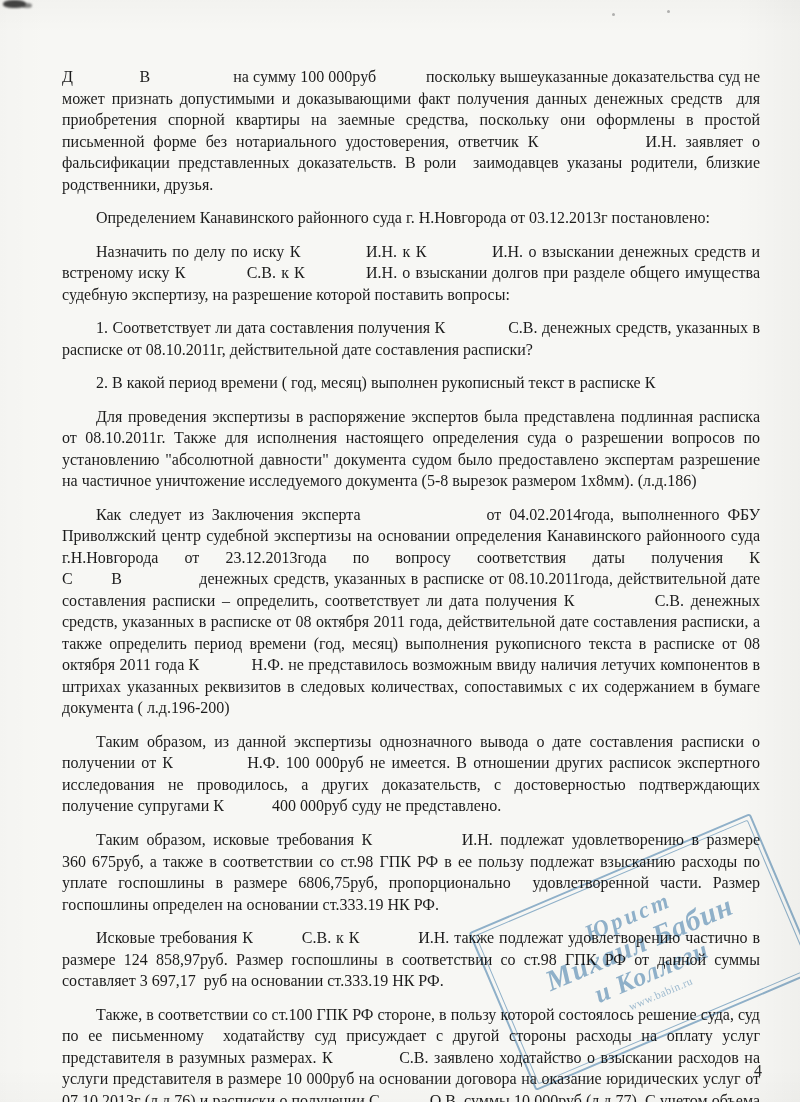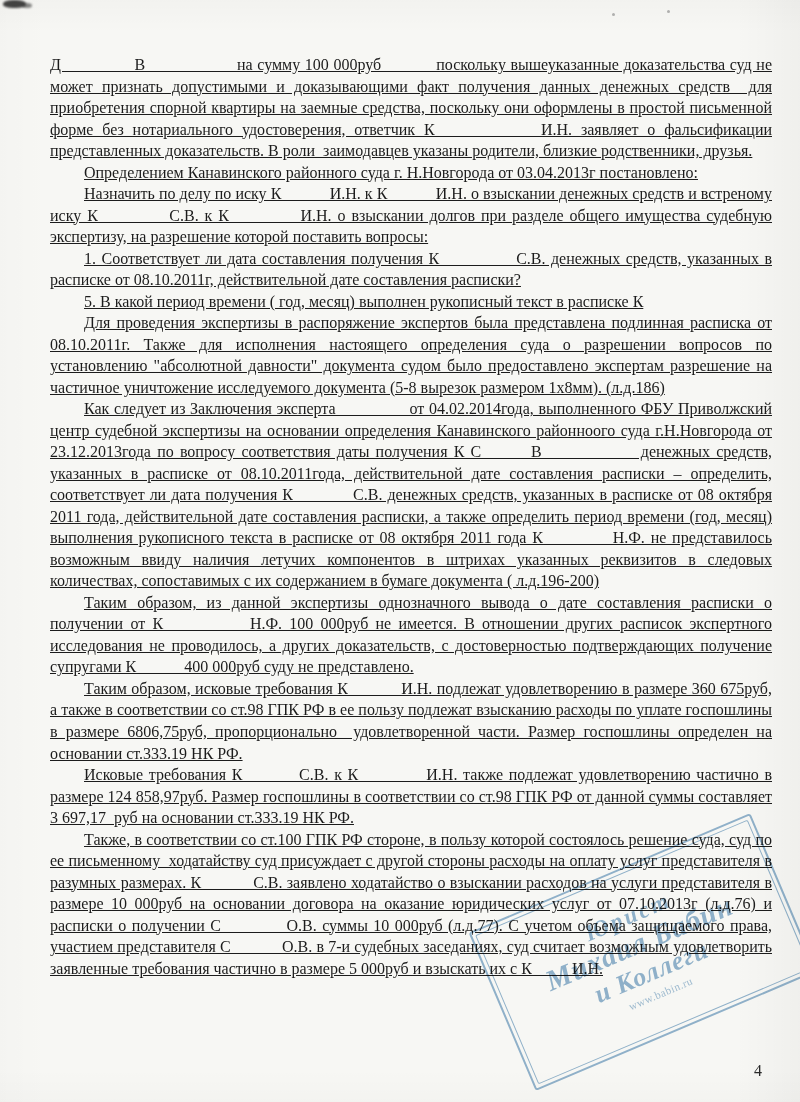--- a/index.html
+++ b/index.html
@@ -12,21 +12,21 @@
       linear-gradient(180deg, rgba(0,0,0,0.02) 0%, rgba(0,0,0,0) 3%, rgba(0,0,0,0) 97%, rgba(0,0,0,0.015) 100%),
       #f7f7f4;
     overflow:hidden;
     font-family:"Liberation Serif", serif;
   }
   .textbody{
     position:absolute;left:50px;top:54px;width:722px;
     font-size:16px;line-height:1.345;color:#1c1c1c;
     text-align:justify;
   }
-  .textbody p{margin:0;text-indent:34px;text-decoration:underline;}
+  .textbody p{margin:12px;text-indent:34px;}
   .textbody p.noindent{text-indent:0;}
   .pagenum{
     position:absolute;right:38px;top:1062px;
     font-size:16px;color:#2a2a2a;
   }
   .stamp{
     position:absolute;left:490px;top:866px;width:302px;height:168px;
     transform:rotate(-23deg);
     color:#7ca6c8;
     opacity:.82;
@@ -56,24 +56,24 @@
 
 <div class="page">
 
   <div class="smudge1"></div>
   <div class="smudge2"></div>
   <div class="speck speck-a"></div>
   <div class="speck speck-b"></div>
 
   <div class="textbody">
     <p class="noindent">Д&nbsp;&nbsp;&nbsp;&nbsp;&nbsp;&nbsp;&nbsp;&nbsp;&nbsp;&nbsp;&nbsp;&nbsp;&nbsp;&nbsp;&nbsp;&nbsp;В&nbsp;&nbsp;&nbsp;&nbsp;&nbsp;&nbsp;&nbsp;&nbsp;&nbsp;&nbsp;&nbsp;&nbsp;&nbsp;&nbsp;&nbsp;&nbsp;&nbsp;&nbsp;&nbsp;&nbsp;на сумму 100&nbsp;000руб&nbsp;&nbsp;&nbsp;&nbsp;&nbsp;&nbsp;&nbsp;&nbsp;&nbsp;&nbsp;&nbsp;&nbsp;поскольку вышеуказанные доказательства суд не может признать допустимыми и доказывающими факт получения данных денежных средств&nbsp; для приобретения спорной квартиры на заемные средства, поскольку они оформлены в простой письменной форме без нотариального удостоверения, ответчик К&nbsp;&nbsp;&nbsp;&nbsp;&nbsp;&nbsp;&nbsp;&nbsp;&nbsp;&nbsp;&nbsp;&nbsp;И.Н. заявляет о фальсификации представленных доказательств. В роли&nbsp; заимодавцев указаны родители, близкие родственники, друзья.</p>
-    <p>Определением Канавинского районного суда г. Н.Новгорода от 03.04.2013г постановлено:</p>
+    <p>Определением Канавинского районного суда г. Н.Новгорода от 03.12.2013г постановлено:</p>
     <p>Назначить по делу по иску К&nbsp;&nbsp;&nbsp;&nbsp;&nbsp;&nbsp;&nbsp;&nbsp;&nbsp;&nbsp;&nbsp;&nbsp;И.Н. к К&nbsp;&nbsp;&nbsp;&nbsp;&nbsp;&nbsp;&nbsp;&nbsp;&nbsp;&nbsp;&nbsp;&nbsp;И.Н. о взыскании денежных средств и встреному иску К&nbsp;&nbsp;&nbsp;&nbsp;&nbsp;&nbsp;&nbsp;&nbsp;&nbsp;&nbsp;&nbsp;&nbsp;С.В. к К&nbsp;&nbsp;&nbsp;&nbsp;&nbsp;&nbsp;&nbsp;&nbsp;&nbsp;&nbsp;&nbsp;&nbsp;И.Н. о взыскании долгов при разделе общего имущества судебную экспертизу, на разрешение которой поставить вопросы:</p>
     <p>1. Соответствует ли дата составления получения К&nbsp;&nbsp;&nbsp;&nbsp;&nbsp;&nbsp;&nbsp;&nbsp;&nbsp;&nbsp;&nbsp;&nbsp;&nbsp;&nbsp;С.В. денежных средств, указанных в расписке от 08.10.2011г, действительной дате составления расписки?</p>
-    <p>5. В какой период времени ( год, месяц) выполнен рукописный текст в расписке К</p>
+    <p>2. В какой период времени ( год, месяц) выполнен рукописный текст в расписке К</p>
     <p>Для проведения экспертизы в распоряжение экспертов была представлена подлинная расписка от 08.10.2011г. Также для исполнения настоящего определения суда о разрешении вопросов по установлению "абсолютной давности" документа судом было предоставлено экспертам разрешение на частичное уничтожение исследуемого документа (5-8 вырезок размером 1х8мм). (л.д.186)</p>
     <p>Как следует из Заключения эксперта&nbsp;&nbsp;&nbsp;&nbsp;&nbsp;&nbsp;&nbsp;&nbsp;&nbsp;&nbsp;&nbsp;&nbsp;&nbsp;&nbsp;&nbsp;&nbsp;от 04.02.2014года, выполненного ФБУ Приволжский центр судебной экспертизы на основании определения Канавинского районноого суда г.Н.Новгорода от 23.12.2013года по вопросу соответствия даты получения К С&nbsp;&nbsp;&nbsp;&nbsp;&nbsp;&nbsp;&nbsp;&nbsp;В&nbsp;&nbsp;&nbsp;&nbsp;&nbsp;&nbsp;&nbsp;&nbsp;&nbsp;&nbsp;&nbsp;&nbsp;&nbsp;&nbsp;&nbsp;&nbsp;денежных средств, указанных в расписке от 08.10.2011года, действительной дате составления расписки – определить, соответствует ли дата получения К&nbsp;&nbsp;&nbsp;&nbsp;&nbsp;&nbsp;&nbsp;&nbsp;&nbsp;&nbsp;&nbsp;&nbsp;С.В. денежных средств, указанных в расписке от 08 октября 2011 года, действительной дате составления расписки, а также определить период времени (год, месяц) выполнения рукописного текста в расписке от 08 октября 2011 года К&nbsp;&nbsp;&nbsp;&nbsp;&nbsp;&nbsp;&nbsp;&nbsp;&nbsp;&nbsp;&nbsp;&nbsp;Н.Ф. не представилось возможным ввиду наличия летучих компонентов в штрихах указанных реквизитов в следовых количествах, сопоставимых с их содержанием в бумаге документа ( л.д.196-200)</p>
     <p>Таким образом, из данной экспертизы однозначного вывода о дате составления расписки о получении от К&nbsp;&nbsp;&nbsp;&nbsp;&nbsp;&nbsp;&nbsp;&nbsp;&nbsp;&nbsp;&nbsp;&nbsp;Н.Ф. 100&nbsp;000руб не имеется. В отношении других расписок экспертного исследования не проводилось, а других доказательств, с достоверностью подтверждающих получение супругами К&nbsp;&nbsp;&nbsp;&nbsp;&nbsp;&nbsp;&nbsp;&nbsp;&nbsp;&nbsp;&nbsp;&nbsp;400&nbsp;000руб суду не представлено.</p>
     <p>Таким образом, исковые требования К&nbsp;&nbsp;&nbsp;&nbsp;&nbsp;&nbsp;&nbsp;&nbsp;&nbsp;&nbsp;&nbsp;&nbsp;И.Н. подлежат удовлетворению в размере 360&nbsp;675руб, а также в соответствии со ст.98 ГПК РФ в ее пользу подлежат взысканию расходы по уплате госпошлины в размере 6806,75руб, пропорционально&nbsp; удовлетворенной части. Размер госпошлины определен на основании ст.333.19 НК РФ.</p>
     <p>Исковые требования К&nbsp;&nbsp;&nbsp;&nbsp;&nbsp;&nbsp;&nbsp;&nbsp;&nbsp;&nbsp;С.В. к К&nbsp;&nbsp;&nbsp;&nbsp;&nbsp;&nbsp;&nbsp;&nbsp;&nbsp;&nbsp;&nbsp;&nbsp;И.Н. также подлежат удовлетворению частично в размере 124&nbsp;858,97руб. Размер госпошлины в соответствии со ст.98 ГПК РФ от данной суммы составляет 3&nbsp;697,17&nbsp; руб на основании ст.333.19 НК РФ.</p>
     <p>Также, в соответствии со ст.100 ГПК РФ стороне, в пользу которой состоялось решение суда, суд по ее письменному&nbsp; ходатайству суд присуждает с другой стороны расходы на оплату услуг представителя в разумных размерах. К&nbsp;&nbsp;&nbsp;&nbsp;&nbsp;&nbsp;&nbsp;&nbsp;&nbsp;&nbsp;&nbsp;&nbsp;С.В. заявлено ходатайство о взыскании расходов на услуги представителя в размере 10&nbsp;000руб на основании договора на оказание юридических услуг от 07.10.2013г (л.д.76) и расписки о получении С&nbsp;&nbsp;&nbsp;&nbsp;&nbsp;&nbsp;&nbsp;&nbsp;&nbsp;&nbsp;&nbsp;&nbsp;О.В. суммы 10&nbsp;000руб (л.д.77). С учетом объема защищаемого права, участием представителя С&nbsp;&nbsp;&nbsp;&nbsp;&nbsp;&nbsp;&nbsp;&nbsp;&nbsp;&nbsp;&nbsp;&nbsp;О.В. в 7-и судебных заседаниях, суд считает возможным удовлетворить заявленные требования частично в размере 5&nbsp;000руб и взыскать их с К&nbsp;&nbsp;&nbsp;&nbsp;&nbsp;&nbsp;&nbsp;&nbsp;&nbsp;&nbsp;И.Н.</p>
   </div>
 
   <div class="stamp">
     <span class="stamp-line1">Юрист</span>

